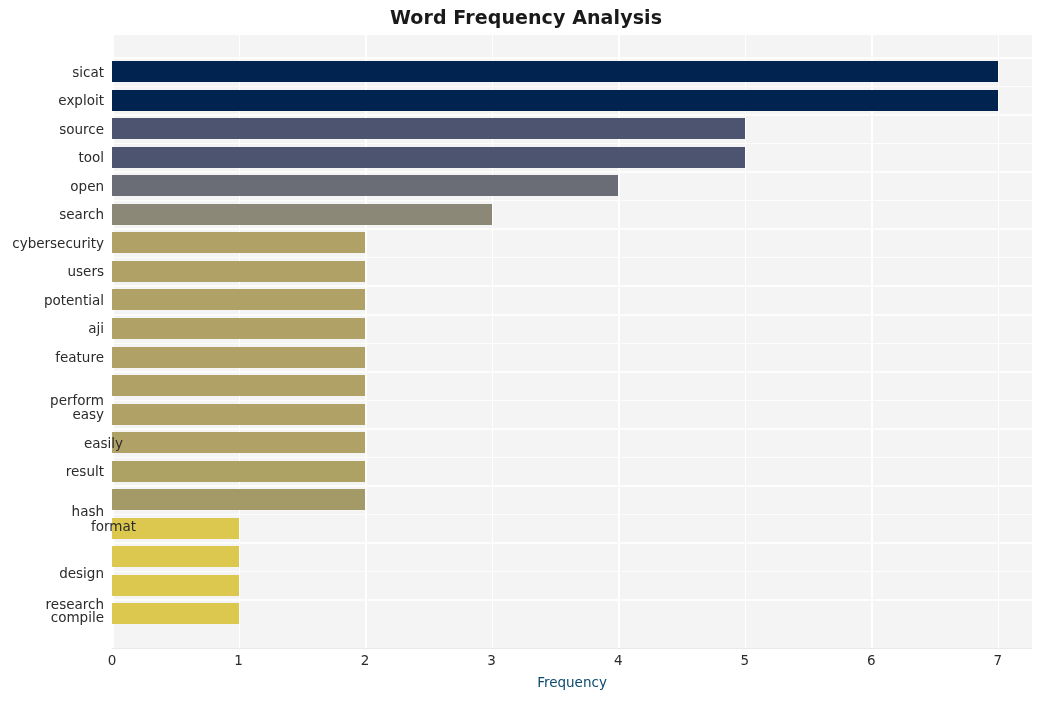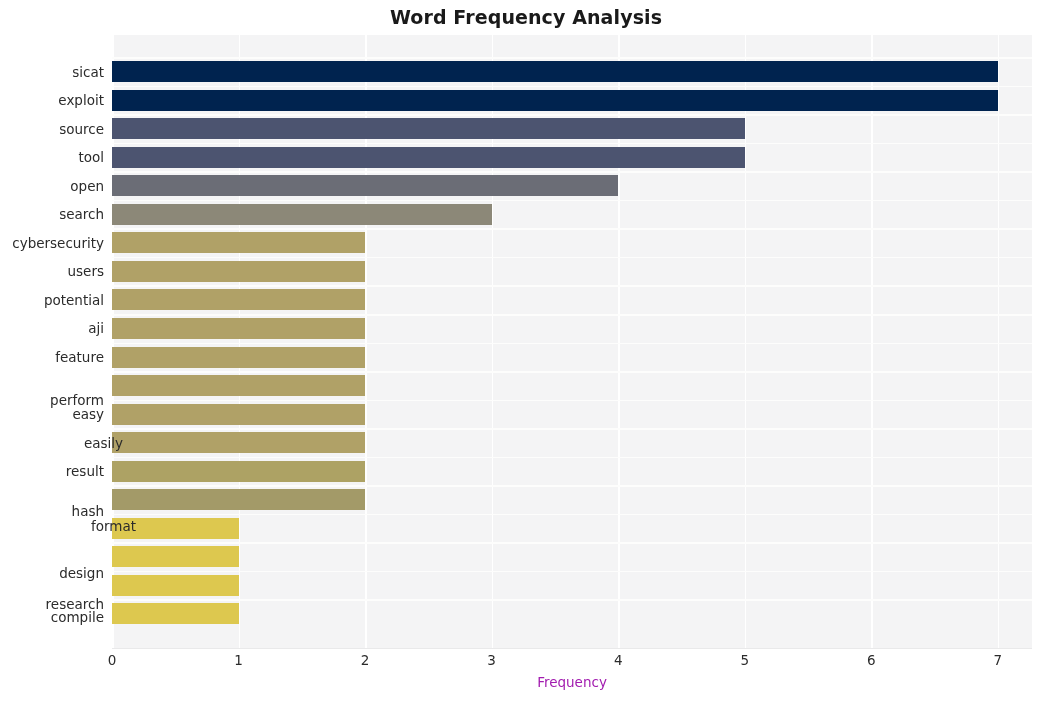--- a/index.html
+++ b/index.html
@@ -83,21 +83,21 @@
     font-size: 13.5px;
     color: #2b2b2b;
   }
   #xaxis-title {
     position: absolute;
     left: 112px;
     top: 674px;
     width: 920px;
     text-align: center;
     font-size: 13.5px;
-    color: #a21caf;
+    color: #0c4a6e;
   }
 </style>
 </head>
 <body>
 
 <div id="figure">
 
   <div id="chart-title">Word Frequency Analysis</div>
 
   <div id="plot-area">

